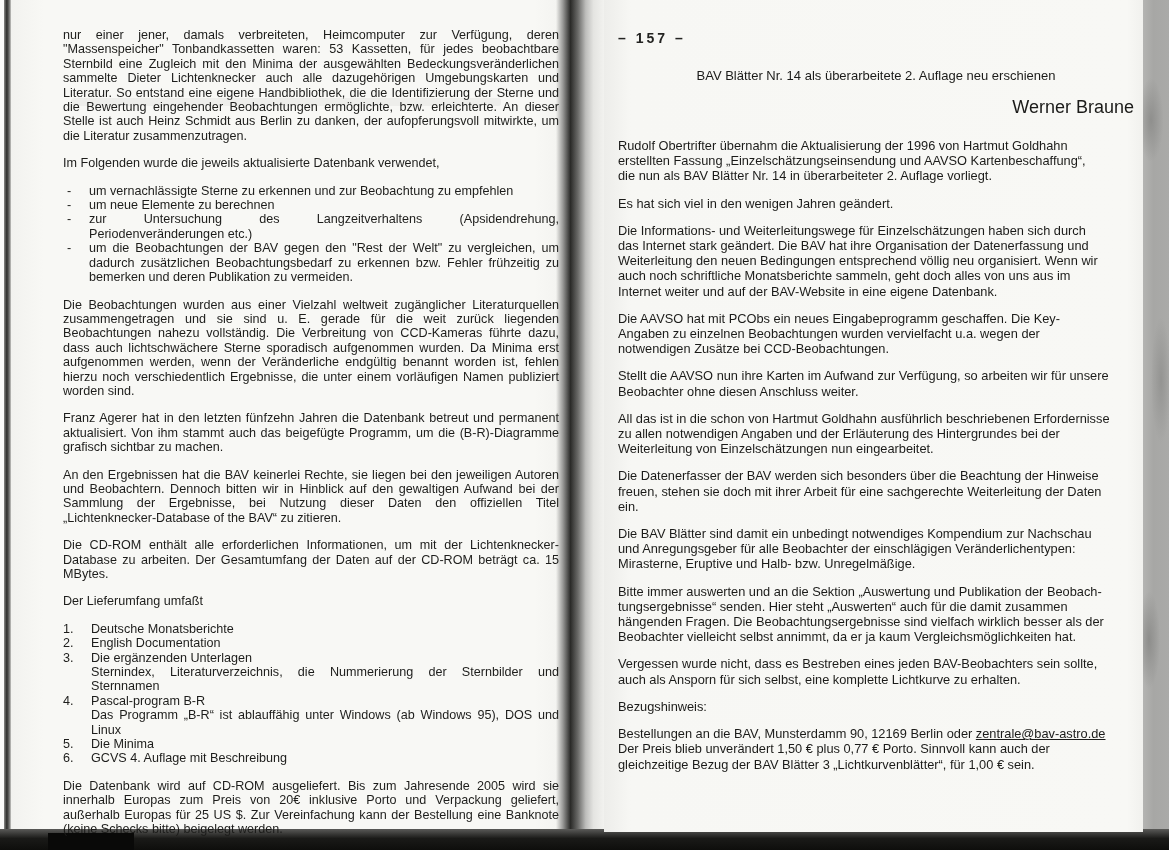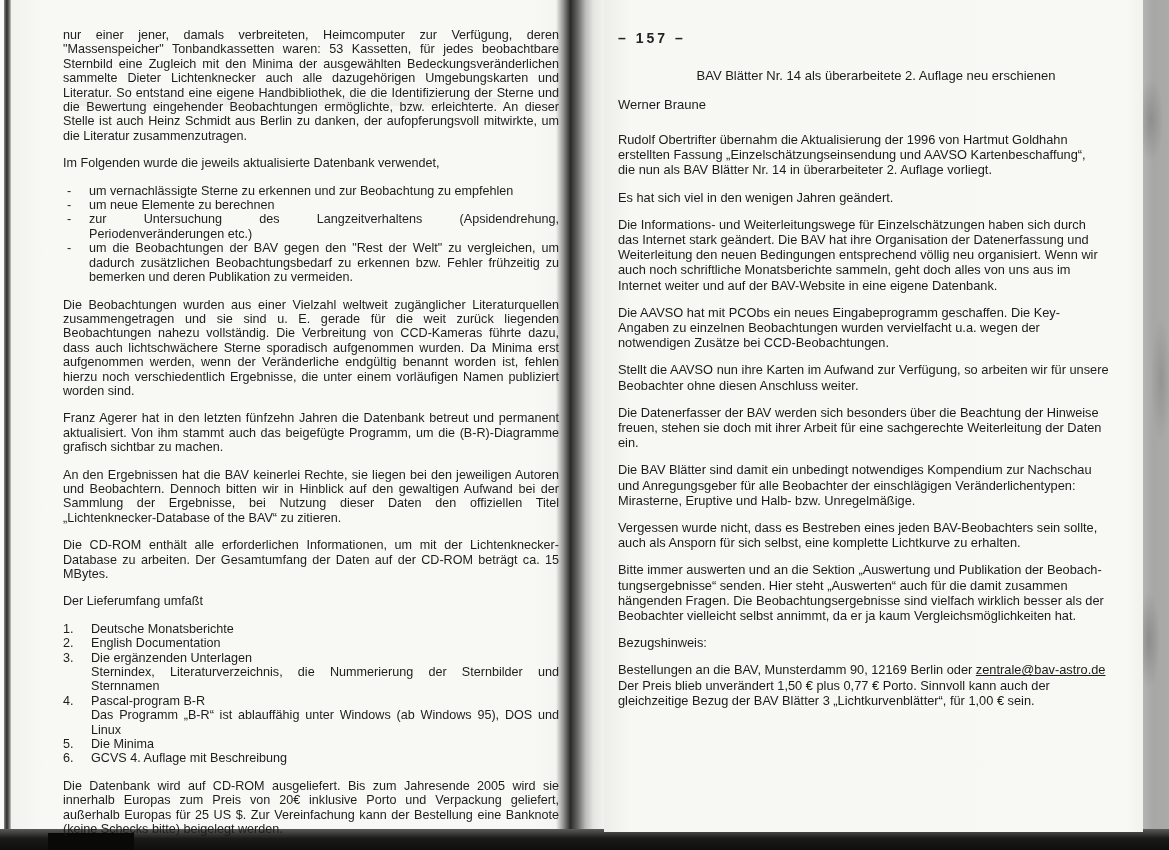--- a/index.html
+++ b/index.html
@@ -58,21 +58,21 @@
   .num-text{flex:1;white-space:pre-line;}
   .num-list{margin-bottom:13px;}
 
   
   .rp-content{position:absolute;left:14px;top:30px;width:516px;color:#1b1b19;}
   .rp-header{
     text-align:left;font-size:14px;font-weight:bold;letter-spacing:3px;
     color:#232321;margin-bottom:22px;
   }
   .rp-title{text-align:center;font-size:13px;font-weight:normal;margin:0 0 14px 0;}
-  .rp-author{text-align:left;font-size:13px;margin:0 0 20px 0;}
+  .rp-author{text-align:right;font-size:18px;margin:0 0 20px 0;}
   .rp-body{font-size:12.8px;line-height:15.2px;}
   .rp-body p{margin:0 0 12px 0;white-space:pre-line;}
   .order-para{margin:0;white-space:pre-line;}
   .email-link{text-decoration:underline;color:#1b1b19;}
 </style>
 </head>
 <body>
 
 <div class="edge-white"></div>
 <div class="edge-line"></div>
@@ -160,30 +160,33 @@
       <p>Die Informations- und Weiterleitungswege für Einzelschätzungen haben sich durch
 das Internet stark geändert. Die BAV hat ihre Organisation der Datenerfassung und
 Weiterleitung den neuen Bedingungen entsprechend völlig neu organisiert. Wenn wir
 auch noch schriftliche Monatsberichte sammeln, geht doch alles von uns aus im
 Internet weiter und auf der BAV-Website in eine eigene Datenbank.</p>
       <p>Die AAVSO hat mit PCObs ein neues Eingabeprogramm geschaffen. Die Key-
 Angaben zu einzelnen Beobachtungen wurden vervielfacht u.a. wegen der
 notwendigen Zusätze bei CCD-Beobachtungen.</p>
       <p>Stellt die AAVSO nun ihre Karten im Aufwand zur Verfügung, so arbeiten wir für unsere
 Beobachter ohne diesen Anschluss weiter.</p>
+      <p>All das ist in die schon von Hartmut Goldhahn ausführlich beschriebenen Erfordernisse
+zu allen notwendigen Angaben und der Erläuterung des Hintergrundes bei der
+Weiterleitung von Einzelschätzungen nun eingearbeitet.</p>
       <p>Die Datenerfasser der BAV werden sich besonders über die Beachtung der Hinweise
 freuen, stehen sie doch mit ihrer Arbeit für eine sachgerechte Weiterleitung der Daten
 ein.</p>
       <p>Die BAV Blätter sind damit ein unbedingt notwendiges Kompendium zur Nachschau
 und Anregungsgeber für alle Beobachter der einschlägigen Veränderlichentypen:
 Mirasterne, Eruptive und Halb- bzw. Unregelmäßige.</p>
-      <p>Vergessen wurde nicht, dass es Bestreben eines jeden BAV-Beobachters sein sollte,
-auch als Ansporn für sich selbst, eine komplette Lichtkurve zu erhalten.</p>
       <p>Bitte immer auswerten und an die Sektion „Auswertung und Publikation der Beobach-
 tungsergebnisse“ senden. Hier steht „Auswerten“ auch für die damit zusammen
 hängenden Fragen. Die Beobachtungsergebnisse sind vielfach wirklich besser als der
 Beobachter vielleicht selbst annimmt, da er ja kaum Vergleichsmöglichkeiten hat.</p>
+      <p>Vergessen wurde nicht, dass es Bestreben eines jeden BAV-Beobachters sein sollte,
+auch als Ansporn für sich selbst, eine komplette Lichtkurve zu erhalten.</p>
       <p>Bezugshinweis:</p>
       <p class="order-para"><span>Bestellungen an die BAV, Munsterdamm 90, 12169 Berlin oder </span><span class="email-link">zentrale@bav-astro.de</span><br><span>Der Preis blieb unverändert 1,50 € plus 0,77 € Porto. Sinnvoll kann auch der
 gleichzeitige Bezug der BAV Blätter 3 „Lichtkurvenblätter“, für 1,00 € sein.</span></p>
     </div>
   </div>
 </div>
 
 </body></html>

